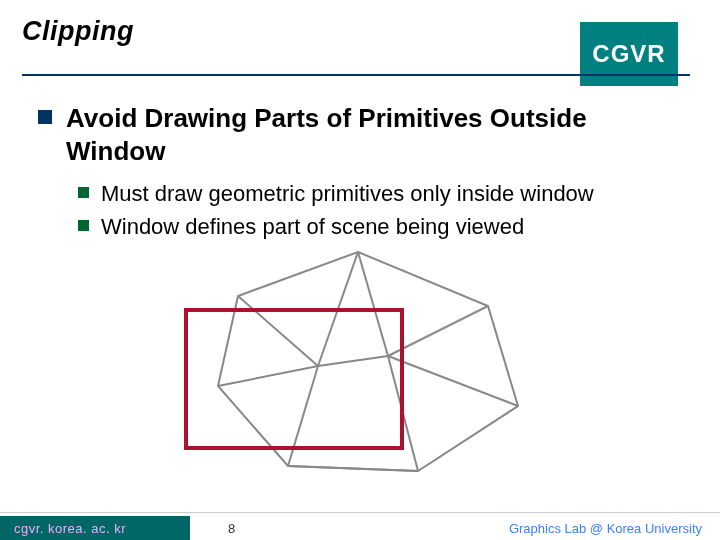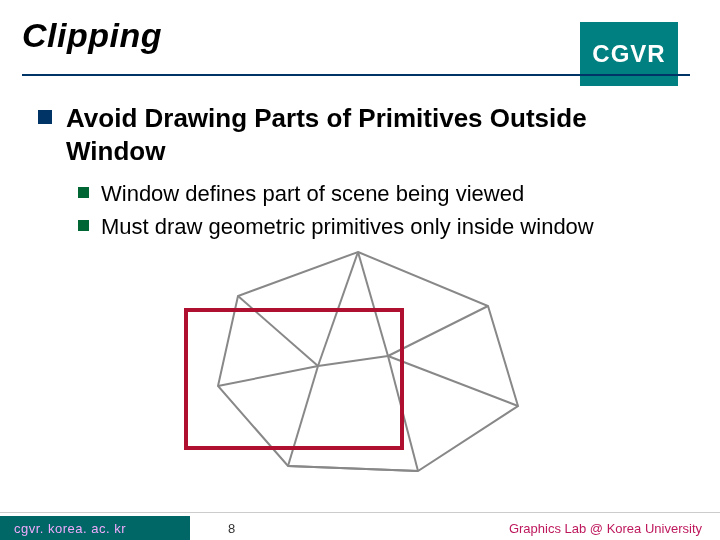--- a/index.html
+++ b/index.html
@@ -1,42 +1,42 @@
 <!DOCTYPE html>
 <html><head>
 <meta charset="utf-8">
 <style>
   * { margin: 0; padding: 0; box-sizing: border-box; }
   html, body { width: 720px; height: 540px; font-family: Arial, Helvetica, sans-serif; background: #fff; overflow: hidden; }
 
   .slide { position: relative; width: 720px; height: 540px; }
 
   .title-bar { position: absolute; top: 16px; left: 22px; right: 0; height: 58px; }
-  .title-text { font-style: italic; font-weight: bold; font-size: 34px; color: #000; letter-spacing: 0.5px; }
+  .title-text { font-style: italic; font-weight: bold; font-size: 27px; color: #000; letter-spacing: 0.5px; }
   .cgvr-badge { position: absolute; top: 22px; right: 42px; width: 98px; height: 64px; background: #008080; color: #fff; font-weight: bold; font-size: 24px; display: flex; align-items: center; justify-content: center; letter-spacing: 1px; }
   .hr-line { position: absolute; top: 74px; left: 22px; right: 30px; height: 2px; background: #003366; }
 
   .main-bullet { position: absolute; top: 102px; left: 38px; right: 28px; }
   .bullet-lvl1 { display: flex; align-items: flex-start; justify-content: space-between; }
   .sq1 { width: 14px; height: 14px; background: #003366; margin-top: 8px; flex: 0 0 14px; }
   .bullet-lvl1-text { font-weight: bold; font-size: 26px; color: #000; margin-left: 14px; line-height: 1.25; }
 
   .sub-bullets { position: absolute; top: 180px; left: 78px; right: 28px; }
   .bullet-lvl2 { display: flex; align-items: flex-start; margin-bottom: 4px; }
   .sq2 { width: 11px; height: 11px; background: #006633; margin-top: 7px; flex: 0 0 11px; }
   .bullet-lvl2-text { font-size: 22px; color: #000; margin-left: 12px; line-height: 1.3; }
 
   .figure { position: absolute; top: 246px; left: 178px; width: 360px; height: 240px; }
 
   .caption { position: absolute; top: 453px; left: 186px; font-family: "Times New Roman", Times, serif; color: #b01030; font-size: 20px; line-height: 1.05; }
 
   .footer-bar { position: absolute; bottom: 0; left: 0; right: 0; height: 28px; border-top: 1px solid #ccc; }
   .footer-left { position: absolute; left: 0; bottom: 0; width: 190px; height: 24px; background: #006666; color: #f0abfc; font-size: 13px; display: flex; align-items: center; padding-left: 14px; letter-spacing: 0.5px; }
   .footer-page { position: absolute; left: 228px; bottom: 4px; font-size: 13px; color: #333; }
-  .footer-right { position: absolute; right: 18px; bottom: 4px; font-size: 13px; color: #be185d; }
+  .footer-right { position: absolute; right: 18px; bottom: 4px; font-size: 13px; color: #3b82f6; }
 </style>
 </head>
 <body>
 
 <div class="slide">
 
   <div class="title-bar">
     <div class="title-text">Clipping</div>
   </div>
   <div class="cgvr-badge">CGVR</div>
@@ -45,25 +45,25 @@
   <div class="main-bullet">
     <div class="bullet-lvl1">
       <div class="sq1"></div>
       <div class="bullet-lvl1-text">Avoid Drawing Parts of Primitives Outside Window</div>
     </div>
   </div>
 
   <div class="sub-bullets">
     <div class="bullet-lvl2">
       <div class="sq2"></div>
-      <div class="bullet-lvl2-text">Window defines part of scene being viewed</div>
+      <div class="bullet-lvl2-text">Must draw geometric primitives only inside window</div>
     </div>
     <div class="bullet-lvl2">
       <div class="sq2"></div>
-      <div class="bullet-lvl2-text">Must draw geometric primitives only inside window</div>
+      <div class="bullet-lvl2-text">Window defines part of scene being viewed</div>
     </div>
   </div>
 
   <div class="figure">
     <svg width="360" height="240" viewBox="0 0 360 240">
 
       <g stroke="#888" stroke-width="2" fill="none">
         <polygon points="180,6 310,60 340,160 240,225 110,220 40,140 60,50"></polygon>
         <line x1="180" y1="6" x2="210" y2="110"></line>
         <line x1="310" y1="60" x2="210" y2="110"></line>

